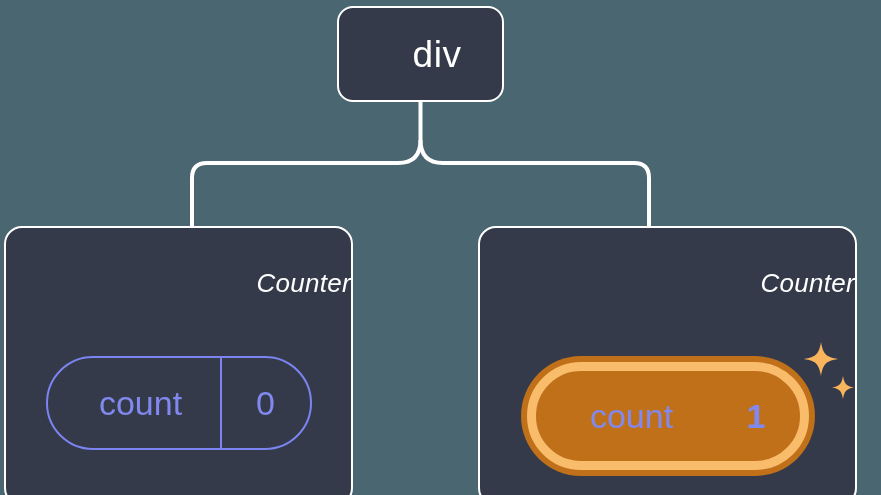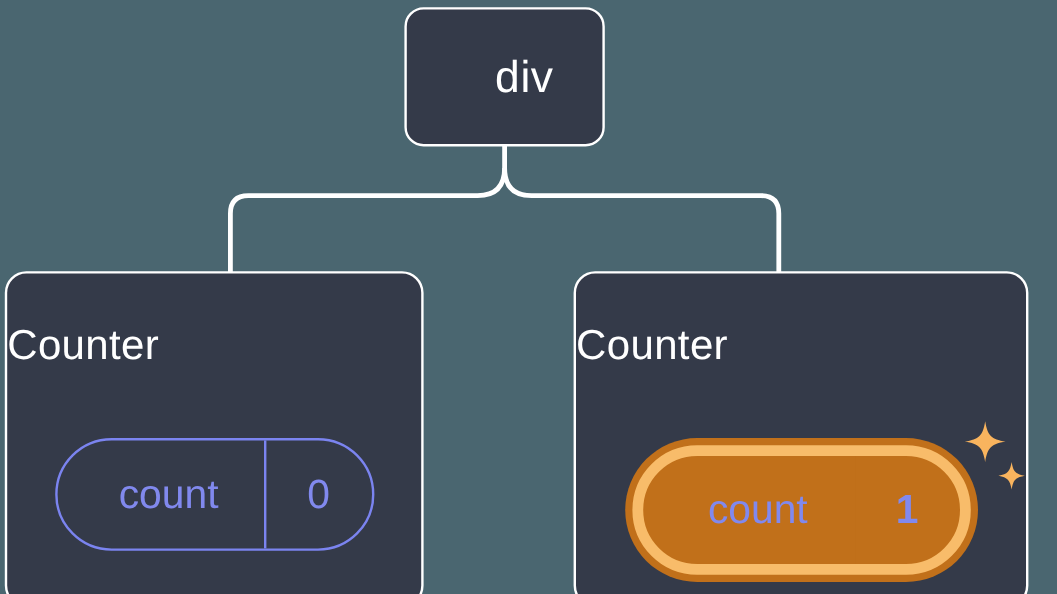--- a/index.html
+++ b/index.html
@@ -32,21 +32,21 @@
     background: #343a49;
     border: 2px solid #ffffff;
     border-radius: 16px;
     box-sizing: border-box;
   }
 
   #node-div {
     left: 337px;
     top: 6px;
     width: 167px;
-    height: 116px;
+    height: 96px;
     display: flex;
     align-items: center;
     justify-content: center;
     padding-left: 33px;
   }
   #node-div .node-title {
     color: #ffffff;
     font-size: 37px;
     font-weight: 400;
     letter-spacing: 0.5px;
@@ -58,26 +58,27 @@
     height: 280px;
     border-radius: 18px;
     padding-top: 42px;
     box-sizing: border-box;
   }
   #node-counter-left  { left: 4px;   top: 226px; }
   #node-counter-right { left: 478px; top: 226px; width: 379px; }
 
   .card-title {
     display: block;
-    text-align: left;
+    text-align: right;
     color: #ffffff;
-    font-size: 35px;
+    font-size: 26px;
     font-weight: 400;
     letter-spacing: 0.3px;
     line-height: 1;
+    font-style: italic;
   }
 
   
   .pill-wrap {
     position: relative;
     display: flex;
     justify-content: center;
     margin-top: 60px;
   }
 

